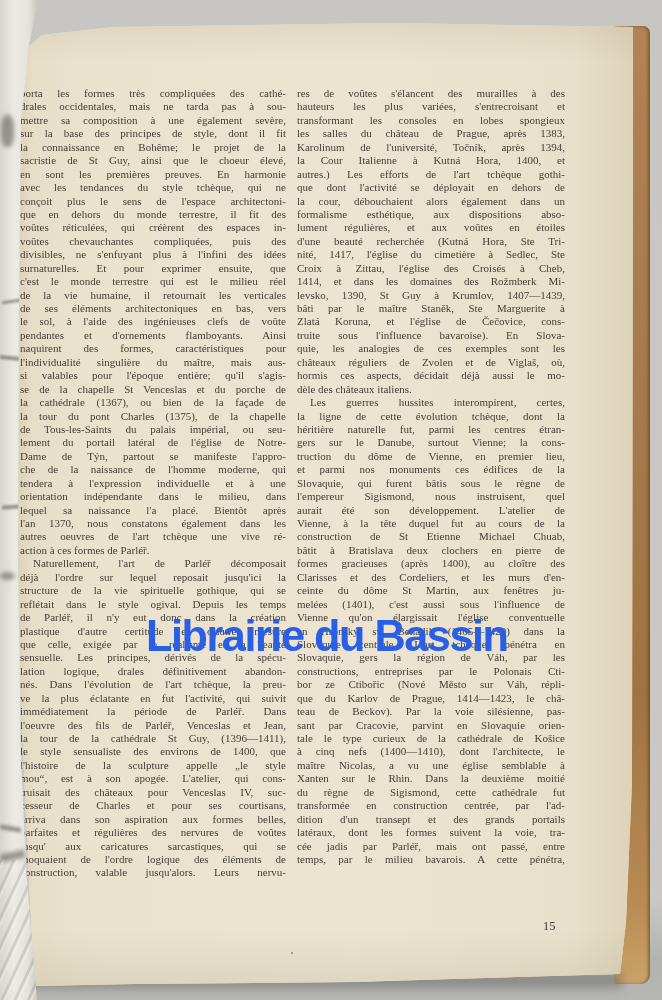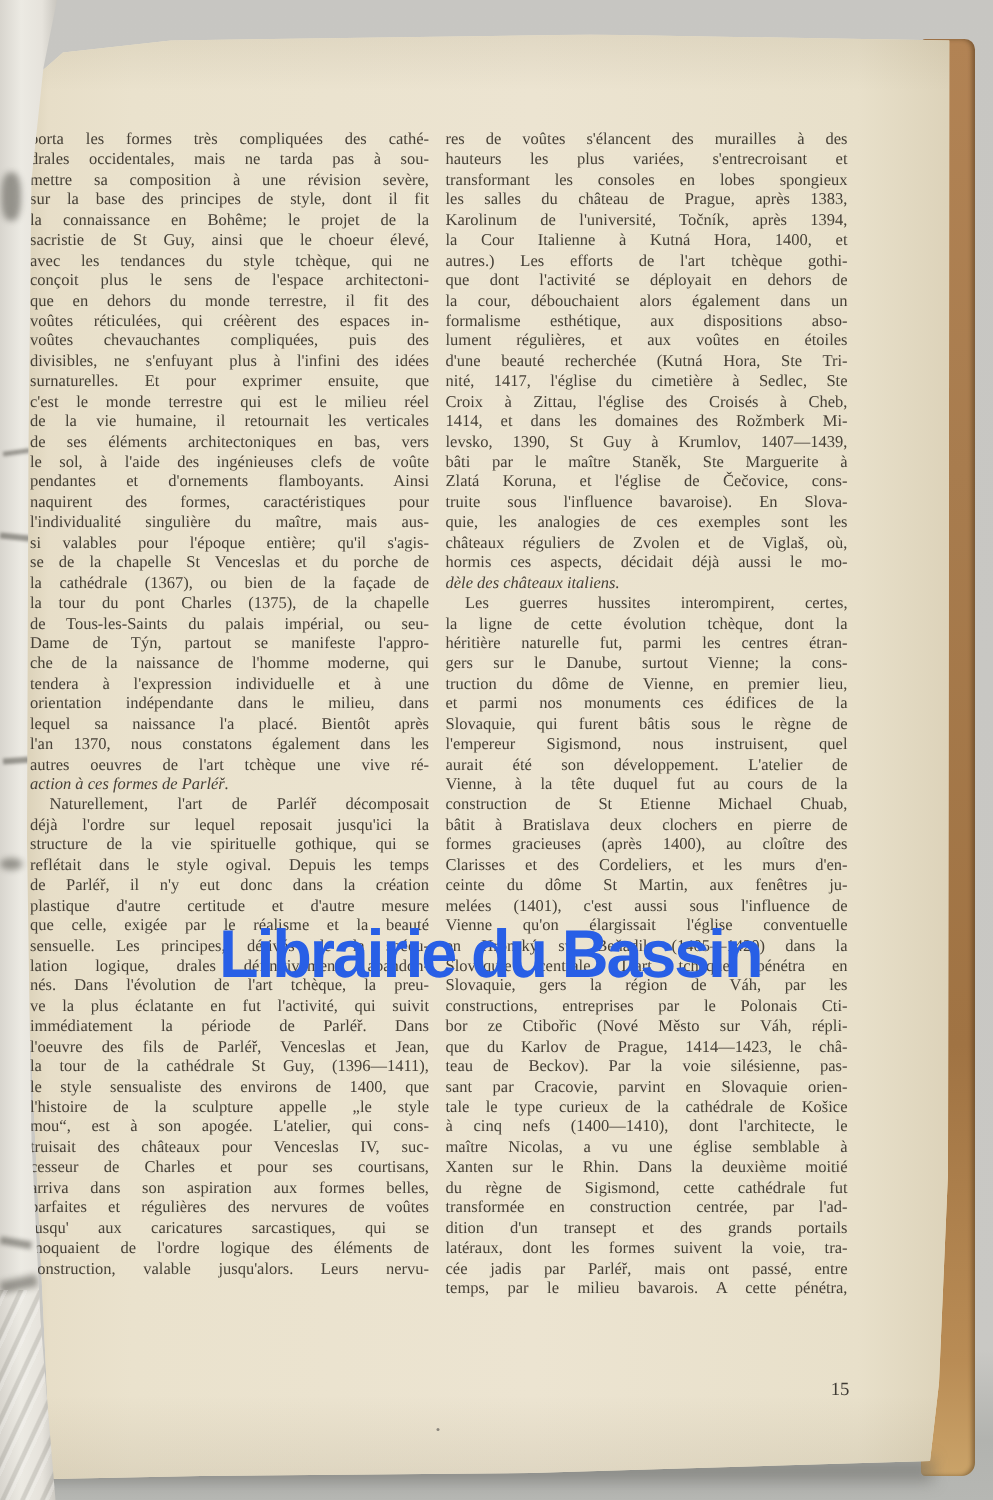--- a/index.html
+++ b/index.html
@@ -20,23 +20,23 @@
       #e9e1cc;
     clip-path:polygon(4px 34px,28px 13px,100px 5px,380px 1px,619px 5px,618px 760px,612px 900px,606px 952px,340px 960px,120px 962px,20px 964px,3px 600px,2px 150px);}
   .page::after{content:"";position:absolute;left:0;top:0;width:100%;height:100%;
     background:linear-gradient(to bottom,rgba(120,105,75,.10) 0%,rgba(0,0,0,0) 4%,rgba(0,0,0,0) 94%,rgba(120,105,75,.12) 100%);}
   
   .col{position:absolute;top:87px;color:#464037;font-size:11px;z-index:3;}
   .col-left{left:20px;width:266px;}
   .col-right{left:297px;width:268px;}
   .line{height:13.45px;line-height:13.45px;white-space:normal;overflow:visible;}
   .just{text-align:justify;text-align-last:justify;}
-  .end{text-align:right;text-align-last:left;font-style:italic;}
+  .end{text-align:right;text-align-last:left;}
   .indent{padding-left:13px;}
-  .page-number{position:absolute;left:543px;top:919px;width:34px;text-align:center;
+  .page-number{position:absolute;left:543px;top:919px;width:34px;text-align:left;
     font-size:12.5px;color:#3f3b34;z-index:3;}
   .speck{position:absolute;left:291px;top:952px;width:2px;height:2px;background:#8a857c;border-radius:50%;z-index:3;}
   
   .interleaf{position:absolute;left:0;top:0;width:40px;height:1000px;z-index:4;
     background:linear-gradient(to right,#d8d5ce 0%,#eceae3 35%,#e6e3dc 70%,#c8c5be 96%,#b9b6af 100%);
     clip-path:polygon(0 0,38px 0,29px 45px,21px 120px,19px 300px,18px 560px,21px 760px,27px 880px,37px 1000px,0 1000px);}
   .interleaf .mark{position:absolute;background:#55534c;opacity:.55;}
   .mk1{left:1px;top:115px;width:13px;height:32px;filter:blur(2px);border-radius:40%;}
   .mk2{left:2px;top:300px;width:18px;height:3px;transform:rotate(-8deg);filter:blur(1px);}
   .mk3{left:0;top:356px;width:20px;height:4px;transform:rotate(6deg);filter:blur(1px);}
@@ -56,43 +56,45 @@
 
 <div class="canvas">
   <div class="cover-edge"></div>
   <div class="page-shadow"></div>
 
   <div class="page"></div>
 
   <div class="col col-left">
       <div class="line just">porta les formes très compliquées des cathé-</div>
       <div class="line just">drales occidentales, mais ne tarda pas à sou-</div>
-      <div class="line just">mettre sa composition à une révision sevère,</div>
+      <div class="line just">mettre sa composition à une également sevère,</div>
       <div class="line just">sur la base des principes de style, dont il fit</div>
       <div class="line just">la connaissance en Bohême; le projet de la</div>
       <div class="line just">sacristie de St Guy, ainsi que le choeur élevé,</div>
+      <div class="line just">en sont les premières preuves. En harmonie</div>
       <div class="line just">avec les tendances du style tchèque, qui ne</div>
       <div class="line just">conçoit plus le sens de l'espace architectoni-</div>
       <div class="line just">que en dehors du monde terrestre, il fit des</div>
       <div class="line just">voûtes réticulées, qui créèrent des espaces in-</div>
       <div class="line just">voûtes chevauchantes compliquées, puis des</div>
       <div class="line just">divisibles, ne s'enfuyant plus à l'infini des idées</div>
       <div class="line just">surnaturelles. Et pour exprimer ensuite, que</div>
       <div class="line just">c'est le monde terrestre qui est le milieu réel</div>
       <div class="line just">de la vie humaine, il retournait les verticales</div>
       <div class="line just">de ses éléments architectoniques en bas, vers</div>
       <div class="line just">le sol, à l'aide des ingénieuses clefs de voûte</div>
       <div class="line just">pendantes et d'ornements flamboyants. Ainsi</div>
       <div class="line just">naquirent des formes, caractéristiques pour</div>
       <div class="line just">l'individualité singulière du maître, mais aus-</div>
       <div class="line just">si valables pour l'époque entière; qu'il s'agis-</div>
       <div class="line just">se de la chapelle St Venceslas et du porche de</div>
       <div class="line just">la cathédrale (1367), ou bien de la façade de</div>
       <div class="line just">la tour du pont Charles (1375), de la chapelle</div>
       <div class="line just">de Tous-les-Saints du palais impérial, ou seu-</div>
+      <div class="line just">lement du portail latéral de l'église de Notre-</div>
       <div class="line just">Dame de Týn, partout se manifeste l'appro-</div>
       <div class="line just">che de la naissance de l'homme moderne, qui</div>
       <div class="line just">tendera à l'expression individuelle et à une</div>
       <div class="line just">orientation indépendante dans le milieu, dans</div>
       <div class="line just">lequel sa naissance l'a placé. Bientôt après</div>
       <div class="line just">l'an 1370, nous constatons également dans les</div>
       <div class="line just">autres oeuvres de l'art tchèque une vive ré-</div>
       <div class="line end">action à ces formes de Parléř.</div>
       <div class="line just indent">Naturellement, l'art de Parléř décomposait</div>
       <div class="line just">déjà l'ordre sur lequel reposait jusqu'ici la</div>

